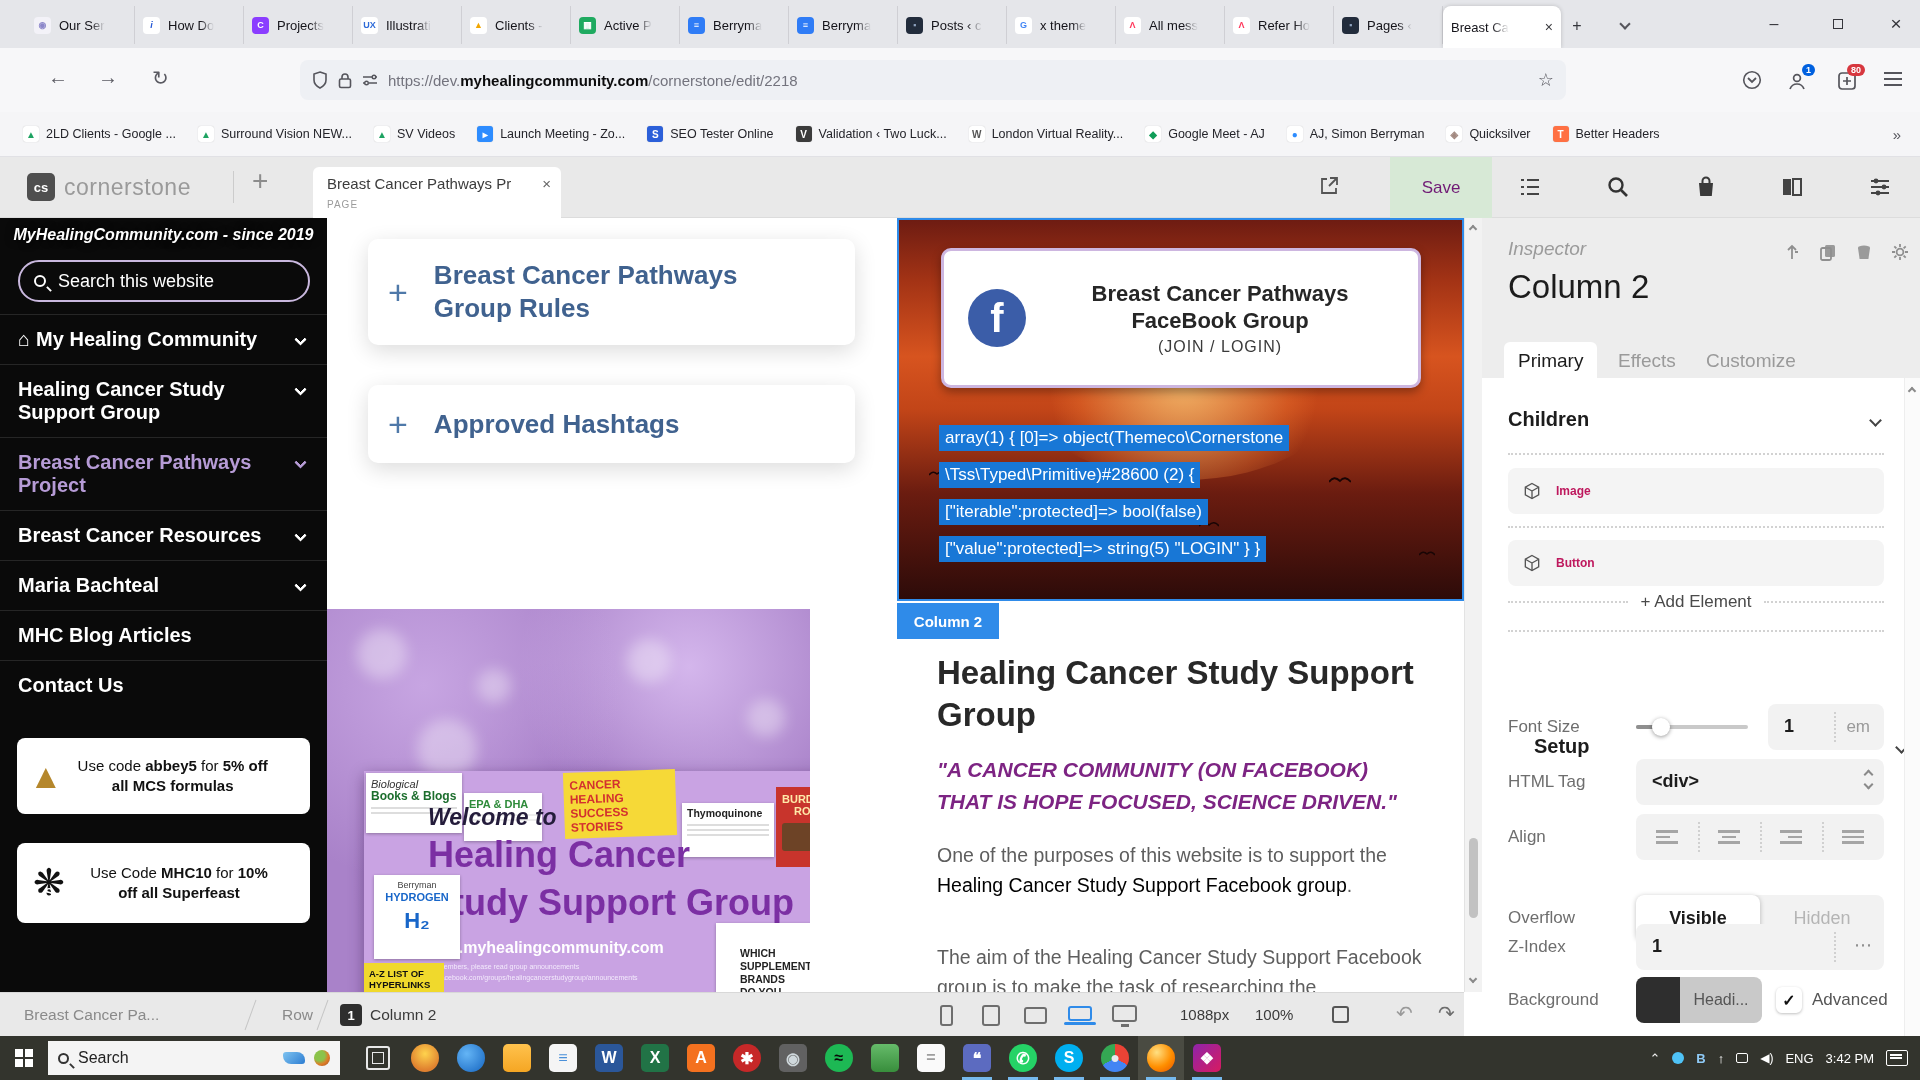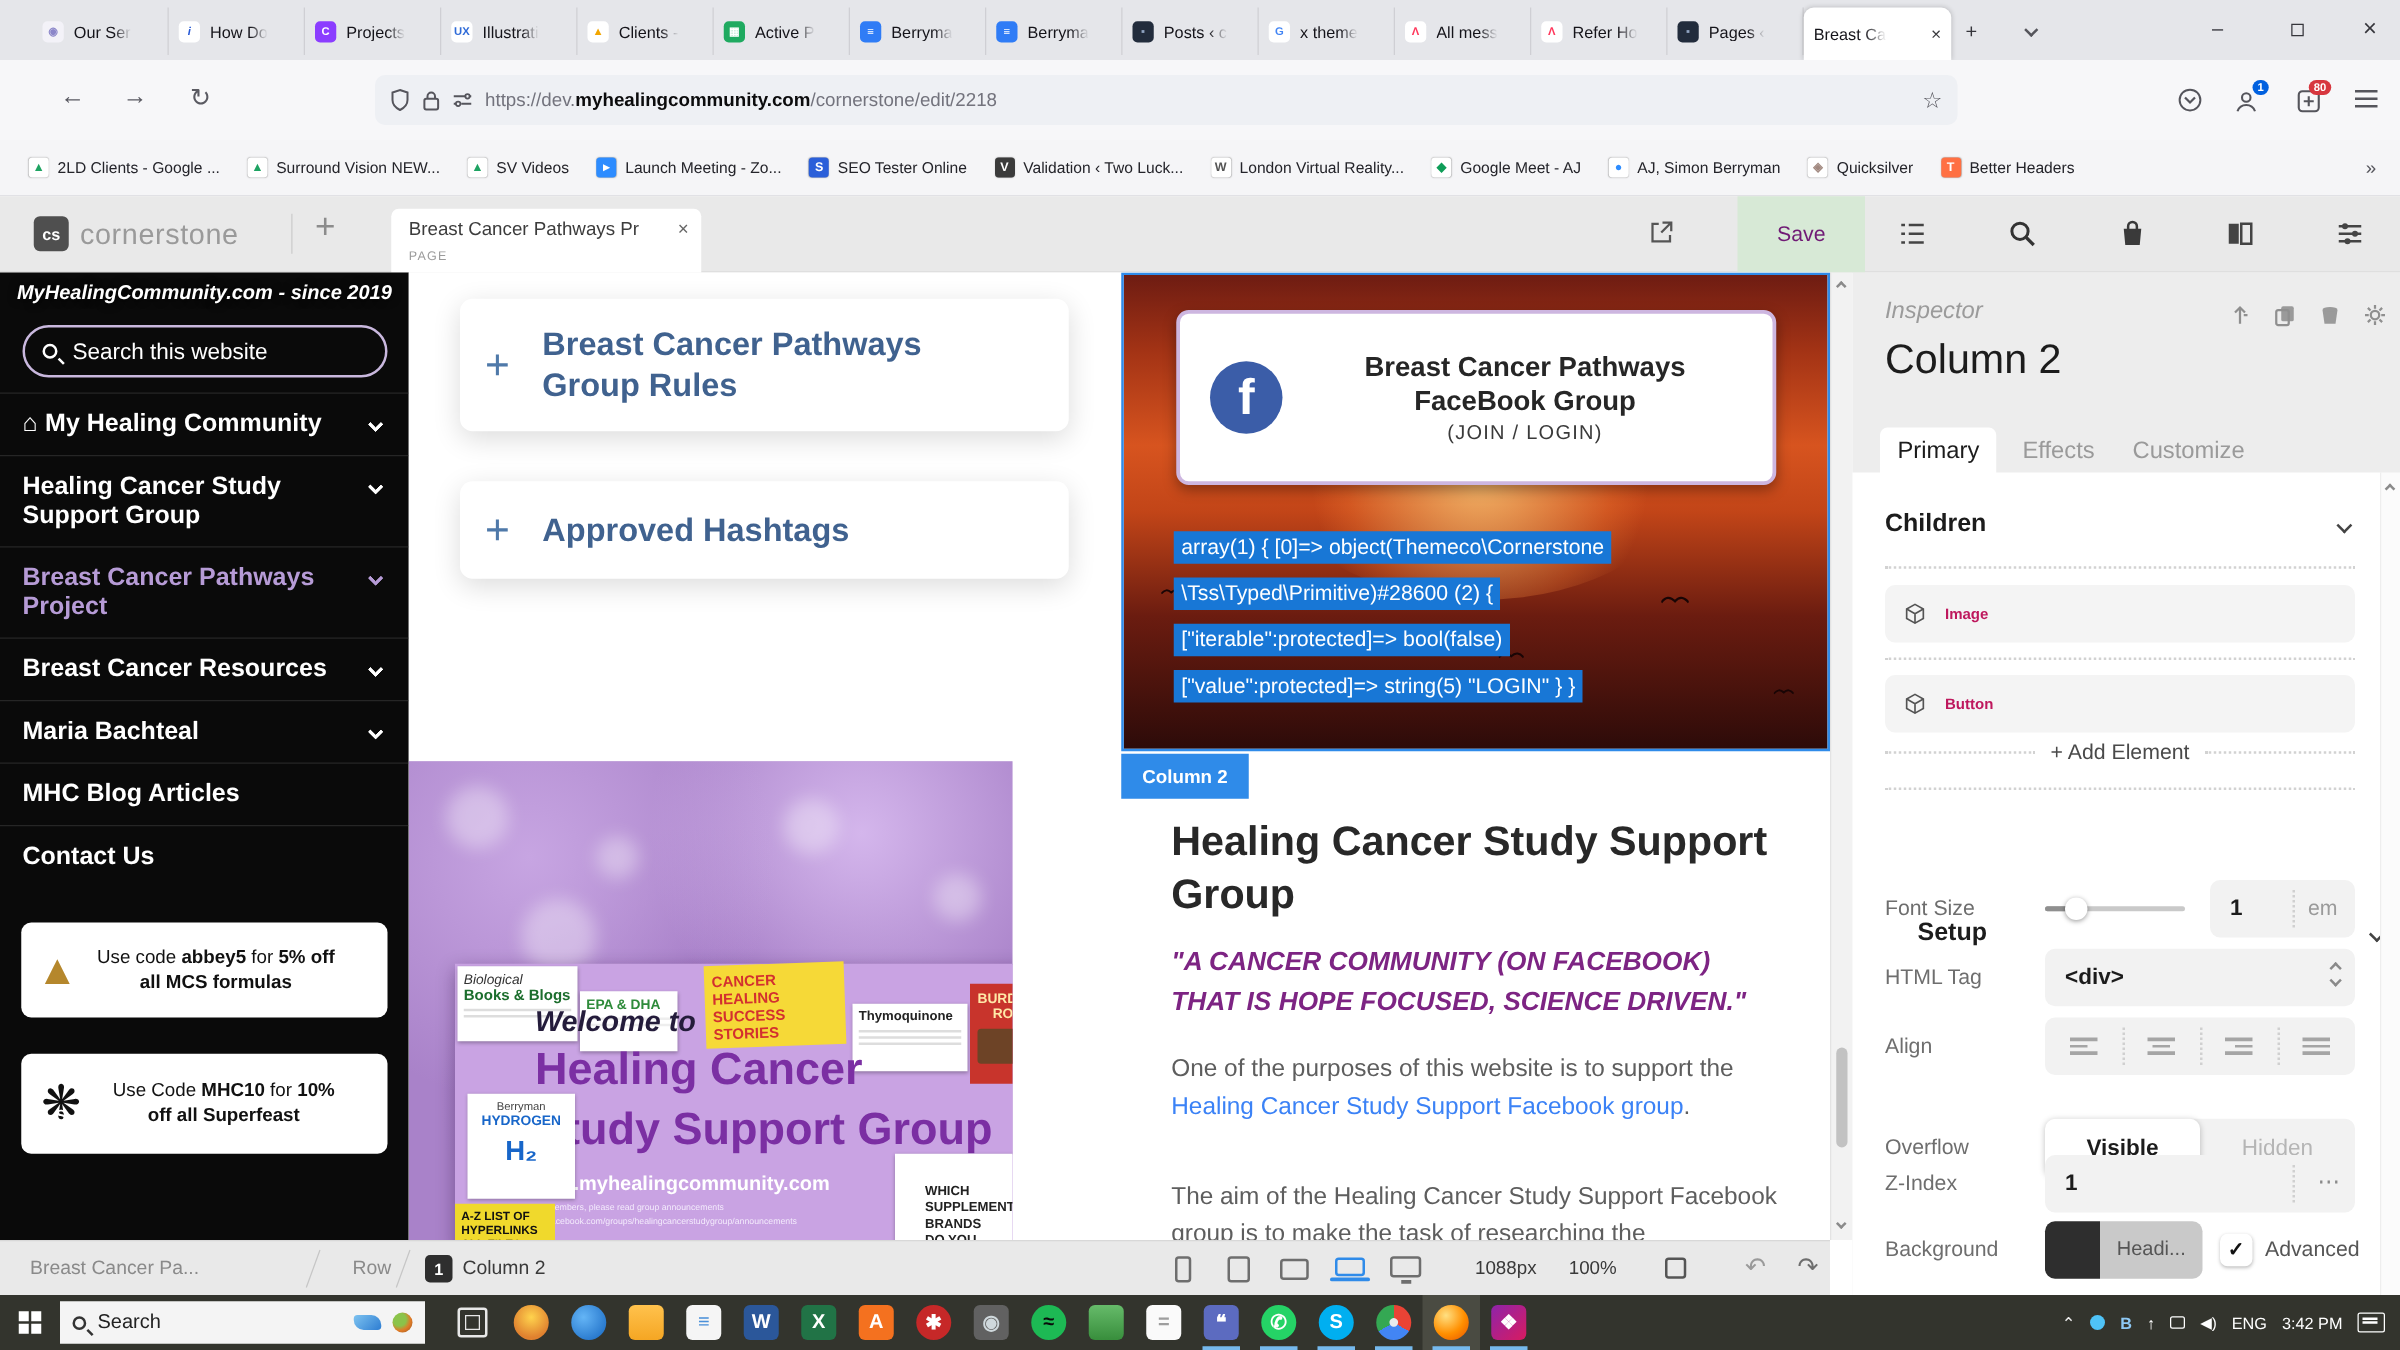--- a/index.html
+++ b/index.html
@@ -123,21 +123,21 @@
   #debug .dline{display:table;background:#1877d6;color:#fff;font-size:17px;padding:3px 6px;margin-bottom:11px;white-space:nowrap;}
   .bird{position:absolute;}
   #colbadge{position:absolute;left:570px;top:385px;width:102px;height:36px;background:#2f8be9;color:#fff;
     font-size:15px;font-weight:bold;display:flex;align-items:center;justify-content:center;}
   #ptext{position:absolute;left:610px;top:434px;width:505px;}
   #ptext h1{font-size:33px;color:#282828;line-height:42px;margin:0;width:480px;}
   #pquote{font-size:21px;font-weight:bold;font-style:italic;color:#7d2483;line-height:32px;margin-top:18px;width:490px;}
   .ppar{font-size:19.5px;color:#5e5e5e;line-height:30px;width:500px;}
   #ppar1{margin-top:22px;}
   #ppar2{margin-top:42px;}
-  .plink{color:#3b82f6;}
+  .plink{color:#000000;}
 
   
   #cscroll{position:absolute;left:1464px;top:218px;width:18px;height:774px;background:#f2f2f2;border-left:1px solid #e3e3e3;}
   #cscroll .thumb{position:absolute;left:4px;top:620px;width:9px;height:80px;background:#c2c2c2;border-radius:5px;}
   .scbchev{position:absolute;left:5px;width:6px;height:6px;border-right:2px solid #8a8a8a;border-bottom:2px solid #8a8a8a;}
 
   
   #inspector{position:absolute;left:1482px;top:218px;width:438px;height:862px;background:#ededed;}
   #insplabel{position:absolute;left:26px;top:20px;font-size:19px;color:#9b9b9b;font-style:italic;}
   #insptitle{position:absolute;left:26px;top:50px;font-size:33px;color:#1c1c1c;}

